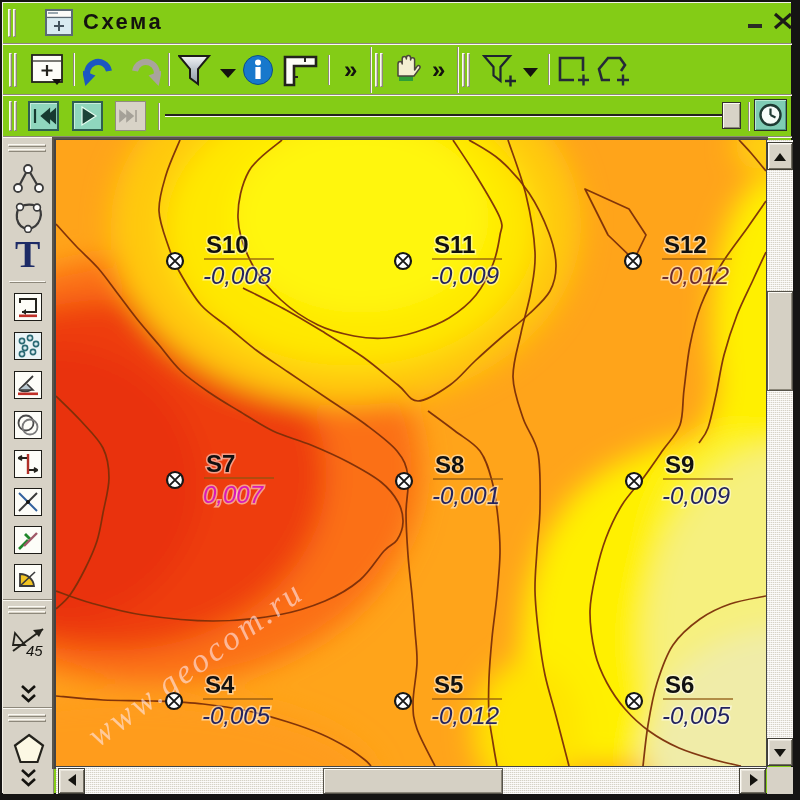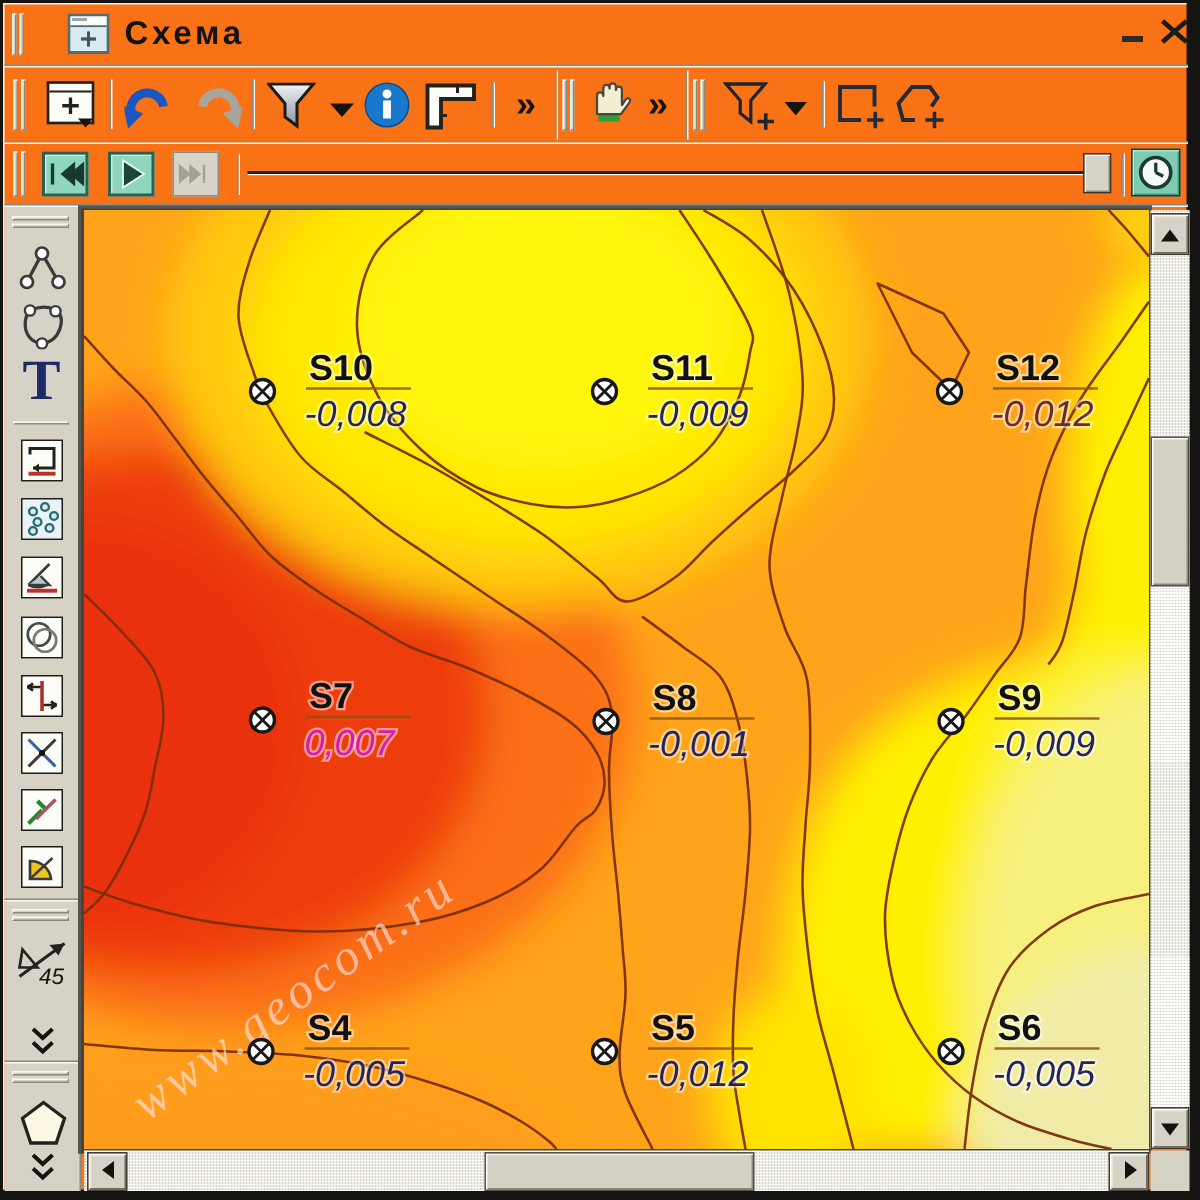--- a/index.html
+++ b/index.html
@@ -1,17 +1,17 @@
 <!DOCTYPE html>
 <html><head>
 <meta charset="utf-8">
 <style>
 html,body{margin:0;padding:0;width:800px;height:800px;overflow:hidden;background:#151413;}
 *{box-sizing:border-box;}
-#win{position:absolute;left:2px;top:2px;width:789px;height:791px;background:#f97316;
+#win{position:absolute;left:2px;top:2px;width:789px;height:791px;background:#84cc16;
  border-left:1px solid #F4F1E8;border-top:1px solid #F4F1E8;}
 .abs{position:absolute;}
 .gripv{position:absolute;width:3px;background:#D7D2C6;border-left:1px solid #FBF9F3;border-right:1px solid #8D887B;border-top:1px solid #FBF9F3;border-bottom:1px solid #8D887B;}
 .griph{position:absolute;height:3px;background:#D7D2C6;border-top:1px solid #FBF9F3;border-bottom:1px solid #8D887B;border-left:1px solid #FBF9F3;border-right:1px solid #8D887B;}
 .sepv{position:absolute;width:2px;border-left:1px solid #8D887B;border-right:1px solid #FBF9F3;}
 .groove{position:absolute;left:0;width:789px;height:2px;border-top:1px solid #8D887B;border-bottom:1px solid #FBF9F3;}
 .sb-track{position:absolute;background-color:#EFEDE6;
  background-image:repeating-linear-gradient(0deg,rgba(255,255,255,.85) 0 1px,transparent 1px 2px),repeating-linear-gradient(90deg,rgba(211,207,196,.9) 0 1px,transparent 1px 2px);}
 .sb-btn{position:absolute;background:#D7D2C6;border:1px solid #403E36;
  box-shadow:inset 1px 1px 0 #FCFAF4,inset -1px -1px 0 #706C60,inset 2px 2px 0 #E8E4DA;}

